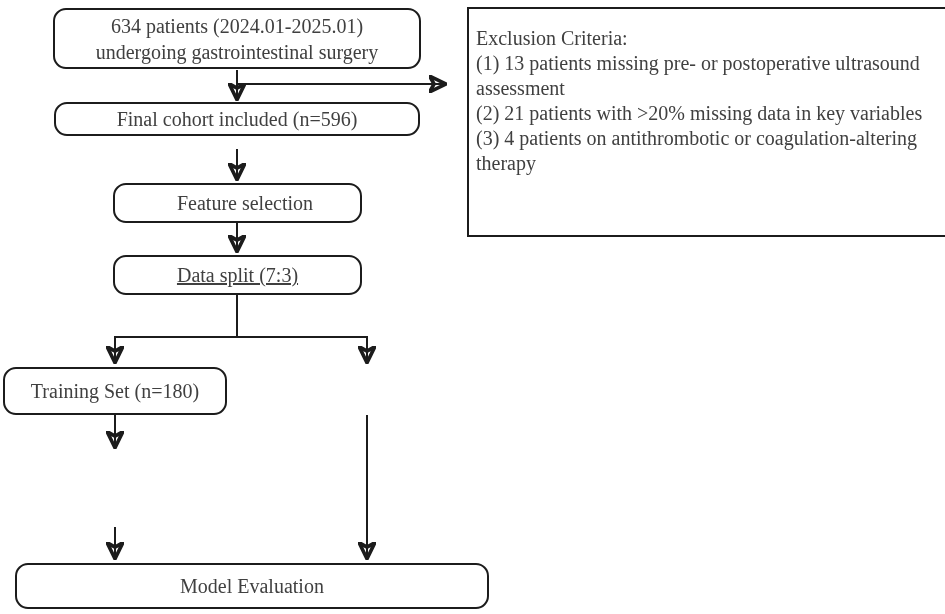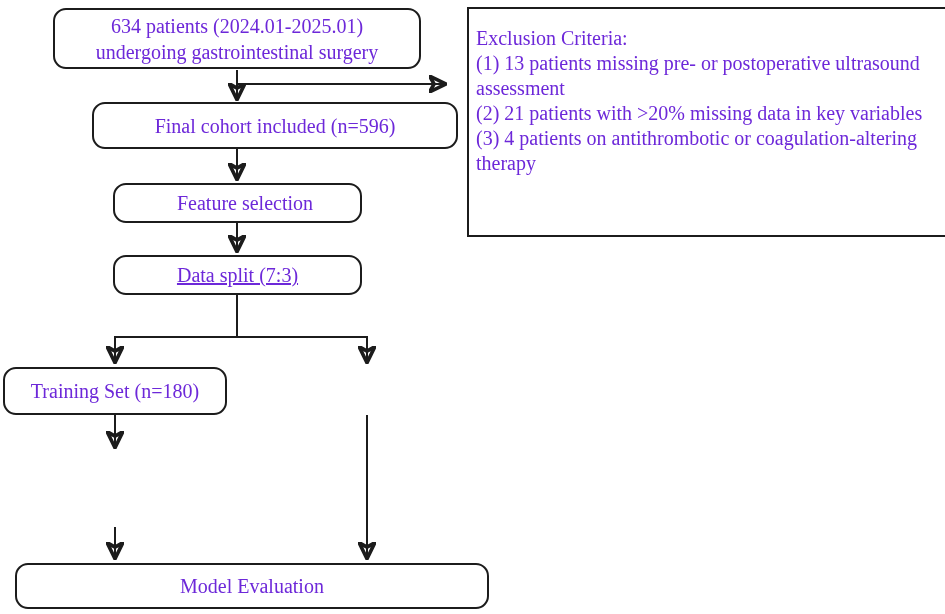--- a/index.html
+++ b/index.html
@@ -6,21 +6,21 @@
     margin: 0;
     padding: 0;
     background: #ffffff;
   }
   .canvas {
     position: relative;
     width: 945px;
     height: 614px;
     background: #ffffff;
     font-family: "Liberation Serif", "DejaVu Serif", serif;
-    color: #6d28d9;
+    color: #404040;
     overflow: hidden;
   }
   .connectors {
     position: absolute;
     left: 0;
     top: 0;
     width: 945px;
     height: 614px;
   }
   .connectors path {
@@ -45,21 +45,21 @@
   .box.square {
     border-radius: 0;
     display: block;
     text-align: left;
     white-space: pre-line;
     line-height: 25px;
     padding: 17px 6px 0 7px;
   }
   #box-patients        { left: 53px;  top: 8px;   width: 368px; height: 61px; }
   #box-exclusion       { left: 467px; top: 7px;   width: 490px; height: 230px; }
-  #box-final-cohort    { left: 54px;  top: 102px; width: 366px; height: 47px; margin-left: 38px; }
+  #box-final-cohort    { left: 54px;  top: 102px; width: 366px; height: 34px; }
   #box-feature-select  { left: 113px; top: 183px; width: 249px; height: 40px; padding-left: 15px; }
   #box-data-split      { left: 113px; top: 255px; width: 249px; height: 40px; text-decoration: underline; }
   #box-training-set    { left: 3px;   top: 367px; width: 224px; height: 48px; }
   #box-testing-set     { left: 255px; top: 367px; width: 220px; height: 48px; }
   #box-model-training  { left: 2px;   top: 452px; width: 223px; height: 75px; }
   #box-model-eval      { left: 15px;   top: 563px; width: 474px; height: 46px; }
 </style>
 </head>
 <body>
 

